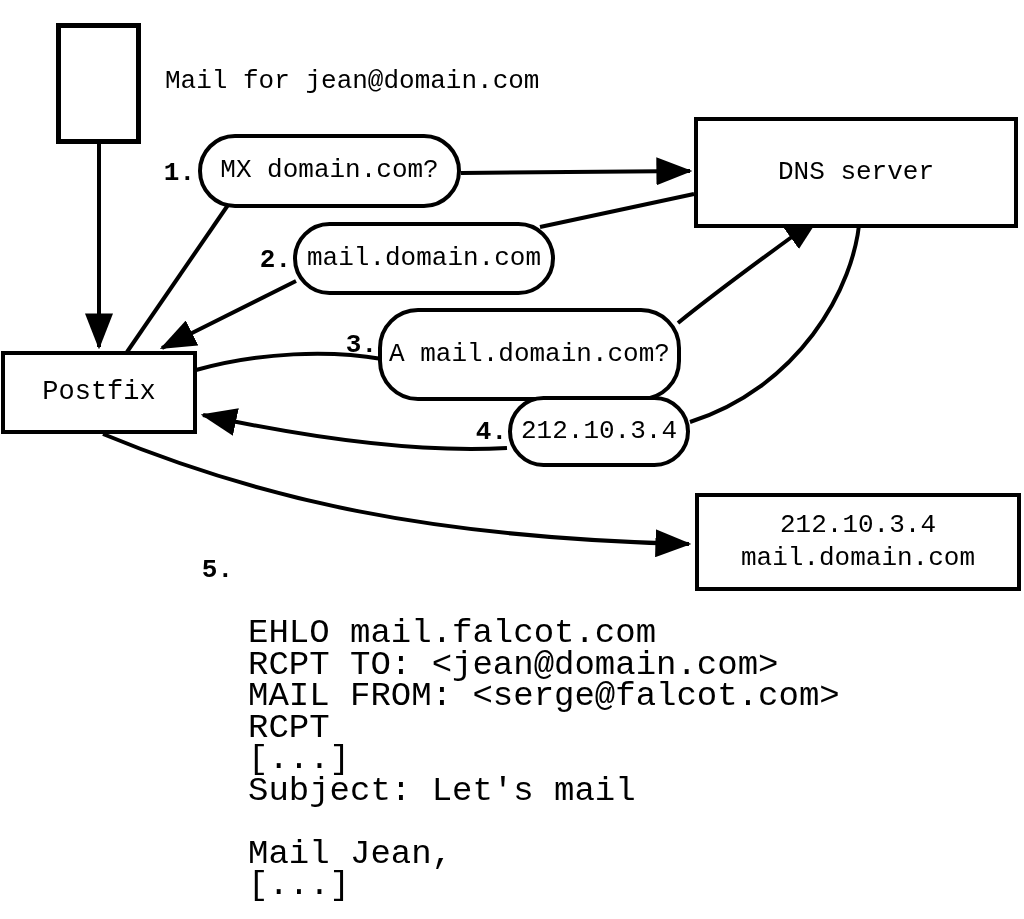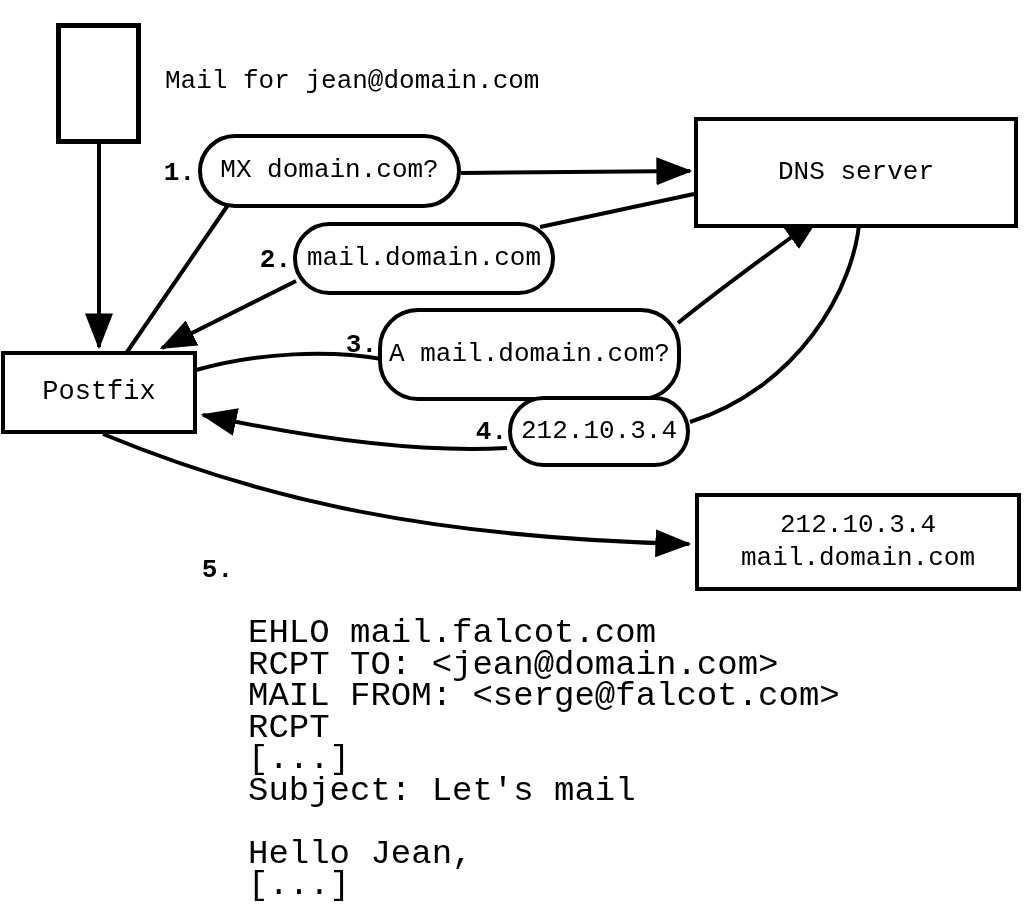--- a/index.html
+++ b/index.html
@@ -111,18 +111,18 @@
   <div class="stepnum n5">5.</div>
 
   <div class="smtp">
     <div class="line">EHLO mail.falcot.com</div>
     <div class="line">RCPT TO: &lt;jean@domain.com&gt;</div>
     <div class="line">MAIL FROM: &lt;serge@falcot.com&gt;</div>
     <div class="line">RCPT</div>
     <div class="line">[...]</div>
     <div class="line">Subject: Let's mail</div>
     <div class="line"></div>
-    <div class="line">Hello Jean,</div>
+    <div class="line">Mail Jean,</div>
     <div class="line">[...]</div>
     <div class="line">.</div>
   </div>
 
 </div>
 
 </body></html>

